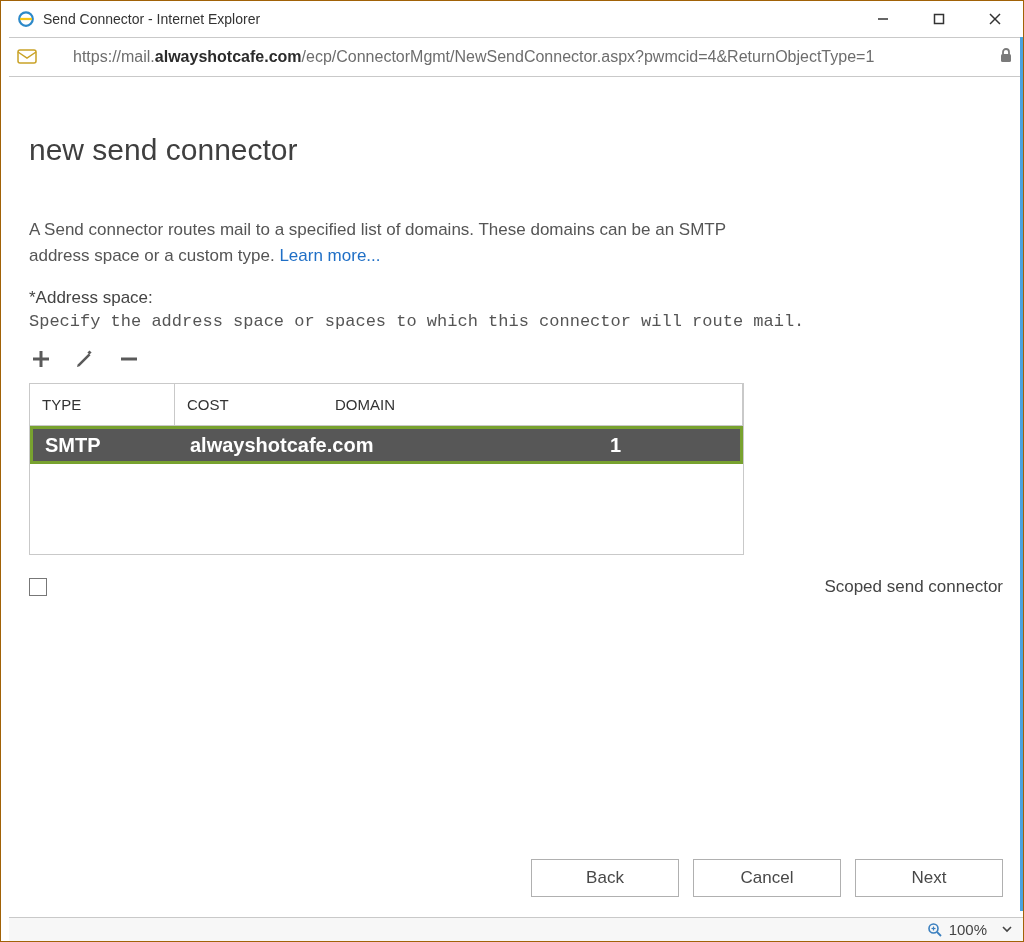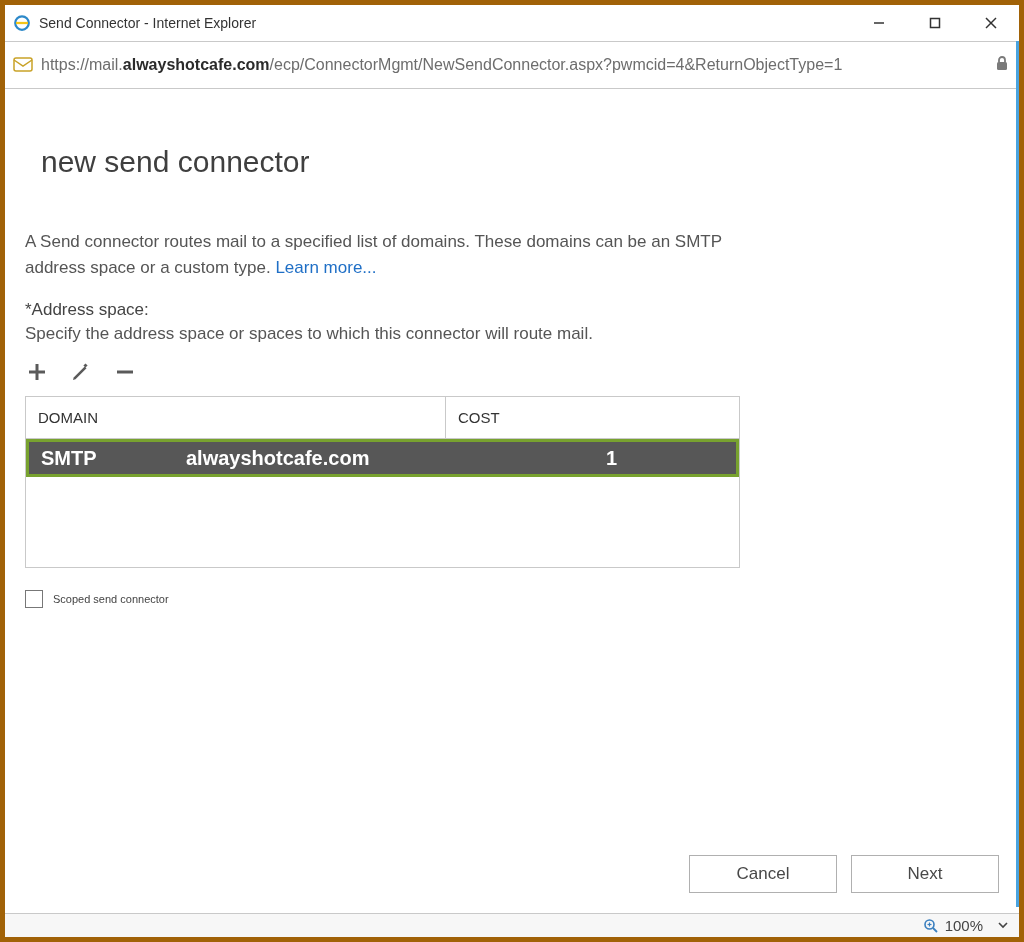--- a/index.html
+++ b/index.html
@@ -6,24 +6,25 @@
   html, body {
     margin: 0; padding: 0;
     width: 1024px; height: 942px;
     font-family: "Segoe UI", Arial, sans-serif;
     background: #fff;
     color: #333;
     overflow: hidden;
   }
   .window {
     width: 1024px; height: 942px;
-    border: 5px solid #a16207;
+    border: 1px solid #a16207;
     display: flex; flex-direction: column;
     position: relative;
     background: #fff;
+    padding-left: 8px;
   }
 
   
   .titlebar {
     height: 36px;
     display: flex; align-items: center;
     padding: 0 0 0 8px;
     font-size: 14px;
     color: #333;
     background: #fff;
@@ -38,61 +39,62 @@
   .win-btn {
     width: 56px; height: 100%;
     display:flex; align-items:center; justify-content:center;
     color:#333;
   }
   .win-btn svg { width:12px; height:12px; }
   .win-btn.close svg { width:14px; height:14px; }
 
   
   .addressbar {
-    height: 48px;
+    height: 40px;
     border-top: 1px solid #c9c9c9;
     border-bottom: 1px solid #c9c9c9;
     display:flex; align-items:center;
     padding: 0 10px 0 8px;
     font-size: 16px;
     color: #6d6d6d;
     background: #fff;
+    gap: 28px;
   }
   .addressbar .site-icon {
     width: 20px; height: 20px; margin-right: 8px;
     display:inline-flex; align-items:center; justify-content:center;
   }
   .addressbar .url { flex: 1 1 auto; white-space:nowrap; overflow:hidden; text-overflow:ellipsis; }
   .addressbar .url .host-strong { color:#2b2b2b; font-weight:700; }
   .addressbar .lock-icon { color:#666; margin-left:10px; }
 
   
   .content {
     flex: 1 1 auto;
     padding: 32px 20px 40px 20px;
     position: relative;
     overflow: hidden;
   }
   .page-title {
     font-size: 30px;
     font-weight: 300;
     color: #3f3f3f;
-    margin: 24px 0 50px 16px;
+    margin: 24px 0 50px 0;
   }
   .intro {
     font-size: 17px;
     color: #555;
     line-height: 1.5;
     max-width: 740px;
   }
   .intro a { color: #1f6fc6; text-decoration: none; }
 
   .field-block { margin-top: 20px; }
   .field-label { font-size: 17px; color:#444; }
-  .field-desc { font-size: 17px; color:#555; margin-top:4px; }
+  .field-desc { font-size: 17px; color:#555; margin-top:4px;font-family:Liberation Mono, monospace; }
 
   
   .tbl-toolbar {
     display:flex; gap:20px; align-items:center;
     margin: 18px 0 10px 0;
     color:#5a5a5a;
   }
   .tool-btn {
     width:24px; height:24px;
     display:flex; align-items:center; justify-content:center;
@@ -126,21 +128,21 @@
   }
   .grid-row .cell { padding: 0 12px; }
   .grid-row .cell-type   { width: 145px; }
   .grid-row .cell-domain { width: 420px; }
   .grid-row .cell-cost   { flex:1; }
 
   
   .check-row {
     display:flex; align-items:center; gap:10px;
     margin-top: 22px;
-    font-size: 11px; color:#444;
+    font-size: 17px; color:#444;justify-content:space-between;
   }
   .checkbox {
     width:18px; height:18px;
     border: 1px solid #777;
     background:#fff;
   }
 
   
   .footer {
     position:absolute; right: 20px; bottom: 20px;
@@ -259,39 +261,41 @@
           <span>
             <svg viewBox="0 0 22 22">
                 <line x1="3" y1="11" x2="19" y2="11" stroke="#5a5a5a" stroke-width="3"></line>
               </svg>
           </span>
         </div>
       </div>
 
       <div class="grid">
         <div class="grid-header">
+          <div class="col col-type">TYPE</div>
+          <div class="col col-cost">COST</div>
           <div class="col col-domain">DOMAIN</div>
-          <div class="col col-cost">COST</div>
         </div>
         <div class="grid-body">
           <div class="grid-row">
             <div class="cell cell-type">SMTP</div>
             <div class="cell cell-domain">alwayshotcafe.com</div>
             <div class="cell cell-cost">1</div>
           </div>
         </div>
       </div>
 
       <div class="check-row">
         <div class="checkbox"></div>
         <span>Scoped send connector</span>
       </div>
     </div>
 
     <div class="footer">
+      <div class="btn">Back</div>
       <div class="btn">Cancel</div>
       <div class="btn">Next</div>
     </div>
   </div>
 
   <div class="statusbar">
     <span class="zoom-icon">
       <svg width="16" height="16" viewBox="0 0 16 16">
           <circle cx="6.5" cy="6.5" r="4.5" fill="none" stroke="#3a7fbf" stroke-width="1.6"></circle>
           <line x1="10" y1="10" x2="14" y2="14" stroke="#3a7fbf" stroke-width="1.8"></line>

